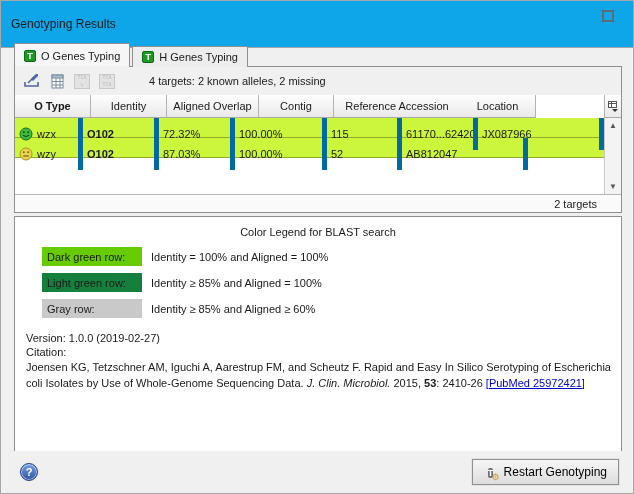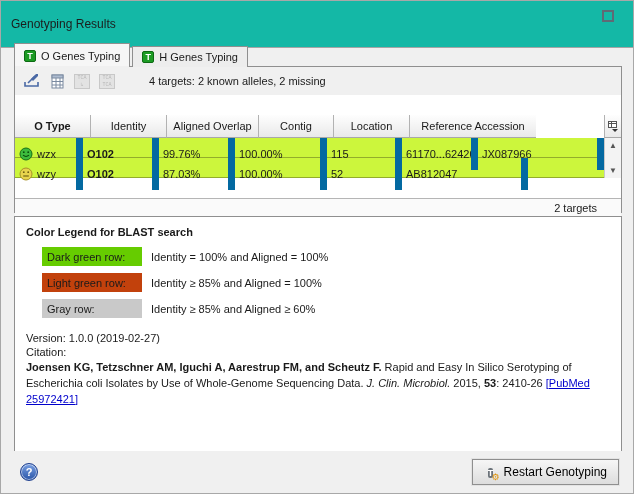--- a/index.html
+++ b/index.html
@@ -3,38 +3,38 @@
 <meta charset="utf-8">
 <style>
   * { margin:0; padding:0; box-sizing:border-box; }
   html,body { background:#ffffff; }
   body { font-family:"Liberation Sans", sans-serif; font-size:11px; color:#1a1a1a; }
 
   .window { position:relative; width:634px; height:494px; background:#f0f0f0;
             border:1px solid #a8a8a8; overflow:hidden; }
 
   
-  .titlebar { position:absolute; top:0; left:0; right:0; height:47px; background:#14b8a6;
+  .titlebar { position:absolute; top:0; left:0; right:0; height:47px; background:#0ea5e9;
               border-bottom:1px solid #a5a5a5; display:flex; align-items:center; padding:0 10px; }
   .titlebar-text { font-size:12px; color:#1c1c1c; }
   .float-btn { position:absolute; right:19px; top:9px; width:12px; height:12px;
                border:2px solid #5f6a75; background:transparent; }
 
   
   .tabs { position:absolute; top:42px; left:13px; display:flex; align-items:flex-end; height:24px; z-index:3; }
   .tab { display:flex; align-items:center; gap:5px; padding:0 9px; height:21px; cursor:default;
          background:#ededed; border:1px solid #8f8f8f; border-bottom:none; margin-right:2px; }
   .tab.active { background:#f6f6f6; height:24px; position:relative; }
   .tab.active::after { content:""; position:absolute; left:0; right:0; bottom:-1px; height:2px; background:#f0f0f0; }
   .tab-t-icon { width:12px; height:12px; background:#1c9b24; border:1px solid #0d6a13; border-radius:2px;
                 color:#fff; font-weight:bold; font-size:9px; line-height:10px; text-align:center; }
 
   
   .tab-panel { position:absolute; top:65px; left:13px; width:608px; height:147px;
-               border:1px solid #8f8f8f; background:#ffffff; z-index:2; display:flex; flex-direction:column;gap:20px; }
+               border:1px solid #8f8f8f; background:#ffffff; z-index:2; display:flex; flex-direction:column; }
 
   .toolbar { height:28px; background:#f0f0f0; display:flex; align-items:center; padding:0 6px; flex:0 0 auto; }
   .tool-btn { width:22px; height:21px; margin-right:3px; display:flex; align-items:center; justify-content:center;
               border:1px solid transparent; border-radius:2px; }
   .tool-btn.disabled { opacity:.55; }
   .mini-tca { width:16px; height:15px; background:#d9d9d9; border:1px solid #a9a9a9; color:#8a8a8a;
               font-size:5px; line-height:7px; text-align:center; font-family:"Liberation Mono", monospace; }
   .toolbar-summary { margin-left:28px; color:#1a1a1a; }
 
   
@@ -45,44 +45,44 @@
            border-bottom:1px solid #a8a8a8; overflow:hidden; white-space:nowrap; }
   .hcell.bold { font-weight:bold; }
   .col-target{width:68px;} .col-otype{width:76px;} .col-identity{width:76px;}
   .col-aligned{width:92px;} .col-contig{width:75px;} .col-location{width:76px;}
   .col-refacc{width:126px; border-right:none;}
   .col-picker { position:absolute; top:0; right:0; width:17px; height:23px;
                 background:linear-gradient(#fefefe,#e9e9e9); border-left:1px solid #b2b2b2;
                 border-bottom:1px solid #a8a8a8; display:flex; align-items:center; justify-content:center; }
 
   .trow { display:flex; height:20px; border-bottom:1px solid #93ad2b; }
-  .tcell { display:flex; align-items:center; padding:16px 4px; border-right:7px solid #0369a1;
+  .tcell { display:flex; align-items:center; padding:16px 4px; border-right:5px solid #0369a1;
            overflow:hidden; white-space:nowrap; }
   .tcell.bold { font-weight:bold; }
   .smiley { width:14px; height:14px; margin-right:4px; flex:0 0 auto; }
 
   .vscroll { position:absolute; top:23px; right:0; bottom:0; width:17px; background:#f3f3f3;
              border-left:1px solid #c9c9c9; display:flex; flex-direction:column; justify-content:space-between; }
   .scroll-arrow { height:15px; display:flex; align-items:center; justify-content:center;
                   color:#555; font-size:8px; background:#f3f3f3; }
 
   .status-row { height:18px; flex:0 0 auto; border-top:1px solid #b5b5b5; background:#fafafa;
                 display:flex; align-items:center; justify-content:flex-end; padding-right:24px; }
 
   
   .legend-panel { position:absolute; top:215px; left:13px; width:608px; height:237px;
                   background:#ffffff; border:1px solid #8f8f8f; padding:9px 11px; overflow:hidden; }
-  .legend-title { font-weight:bold; margin-bottom:9px; }
+  .legend-title { font-weight:normal; margin-bottom:9px;text-align:center; }
   .legend-row { display:flex; align-items:center; margin-bottom:7px;padding-left:16px; }
   .legend-swatch { width:100px; height:19px; display:flex; align-items:center; padding:0 5px; flex:0 0 auto; }
   .legend-desc { margin-left:9px; }
   .version-line { margin-top:14px; }
   .citation-label { margin-top:2px; }
   .citation-par { margin-top:2px; line-height:1.45; width:590px; }
-  .cite-authors { font-weight:bold;margin-top:41px; }
+  .cite-authors { font-weight:normal;margin-top:41px; }
   .cite-journal { font-style:italic; }
   .cite-vol { font-weight:bold; }
   .pubmed-link { color:#0000cc; text-decoration:underline; cursor:pointer; }
 
   
   .footer { position:absolute; left:0; right:0; bottom:0; height:42px; background:#f0f0f0;
             display:flex; align-items:center; justify-content:space-between; padding:0 14px 0 19px; }
   .help-btn { width:18px; height:18px; border-radius:50%; background:linear-gradient(#7aa0e2,#2a55a8);
               border:1px solid #1e3f8f; color:#fff; font-weight:bold; font-size:11px; line-height:16px;
               text-align:center; box-shadow:inset 0 0 0 1px rgba(255,255,255,.55); }
@@ -143,22 +143,22 @@
       </div>
       <span class="toolbar-summary">4 targets: 2 known alleles, 2 missing</span>
     </div>
 
     <div class="table-wrap">
       <div class="header-row">
         <div class="hcell col-otype bold">O Type</div>
         <div class="hcell col-identity">Identity</div>
         <div class="hcell col-aligned">Aligned Overlap</div>
         <div class="hcell col-contig">Contig</div>
+        <div class="hcell col-refacc">Reference Accession</div>
         <div class="hcell col-location">Location</div>
-        <div class="hcell col-refacc">Reference Accession</div>
       </div>
       <div class="col-picker">
         <svg width="11" height="11" viewBox="0 0 11 11">
           <rect x="0.5" y="0.5" width="8" height="6" fill="#fff" stroke="#555"></rect>
           <line x1="0.5" y1="2.5" x2="8.5" y2="2.5" stroke="#555"></line>
           <line x1="3.5" y1="0.5" x2="3.5" y2="6.5" stroke="#555"></line>
           <path d="M4 8 h6 l-3 3 z" fill="#333"></path>
         </svg>
       </div>
 
@@ -166,21 +166,21 @@
         <div class="tcell col-target">
           <svg class="smiley" viewBox="0 0 14 14">
             <circle cx="7" cy="7" r="6" fill="#3dbb3d" stroke="#177017" stroke-width="1"></circle>
             <circle cx="4.8" cy="5.2" r="0.9" fill="#0a4a0a"></circle>
             <circle cx="9.2" cy="5.2" r="0.9" fill="#0a4a0a"></circle>
             <path d="M4 8.2 q3 2.6 6 0" fill="none" stroke="#0a4a0a" stroke-width="1.1"></path>
           </svg>
           <span>wzx</span>
         </div>
         <div class="tcell col-otype bold">O102</div>
-        <div class="tcell col-identity">99.76%</div>
+        <div class="tcell col-identity">72.32%</div>
         <div class="tcell col-aligned">100.00%</div>
         <div class="tcell col-contig">115</div>
         <div class="tcell col-location">61170...62420</div>
         <div class="tcell col-refacc">JX087966</div>
       </div>
 
       <div class="trow" style="background-color: rgb(204, 246, 60);">
         <div class="tcell col-target">
           <svg class="smiley" viewBox="0 0 14 14">
             <circle cx="7" cy="7" r="6" fill="#e8d44d" stroke="#a8932a" stroke-width="1"></circle>
@@ -209,21 +209,21 @@
   </div>
 
   <div class="legend-panel">
     <div class="legend-title">Color Legend for BLAST search</div>
 
     <div class="legend-row">
       <span class="legend-swatch" style="background-color: rgb(102, 204, 0);">Dark green row:</span>
       <span class="legend-desc">Identity = 100% and Aligned = 100%</span>
     </div>
     <div class="legend-row">
-      <span class="legend-swatch" style="background-color: #c2410c;">Light green row:</span>
+      <span class="legend-swatch" style="background-color: #15803d;">Light green row:</span>
       <span class="legend-desc">Identity ≥ 85% and Aligned = 100%</span>
     </div>
     <div class="legend-row">
       <span class="legend-swatch" style="background-color: rgb(201, 201, 201);">Gray row:</span>
       <span class="legend-desc">Identity ≥ 85% and Aligned ≥ 60%</span>
     </div>
 
     <div class="version-line">Version: 1.0.0 (2019-02-27)</div>
 
     <div class="citation-label">Citation:</div>

